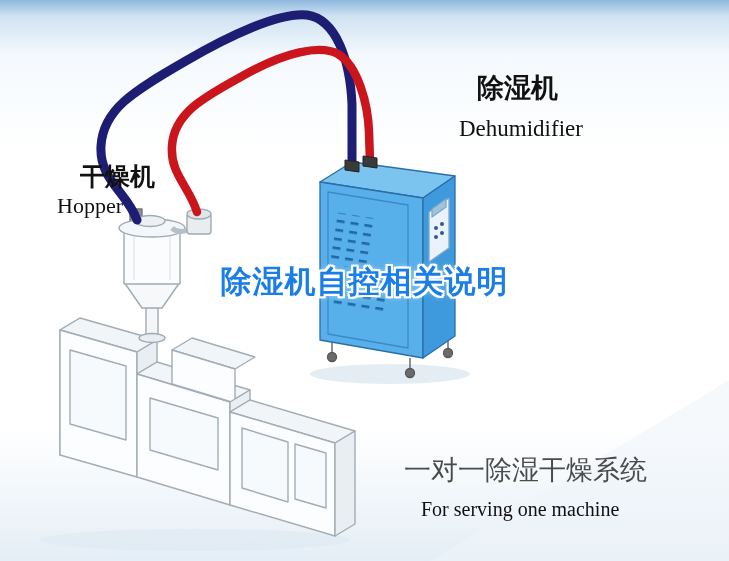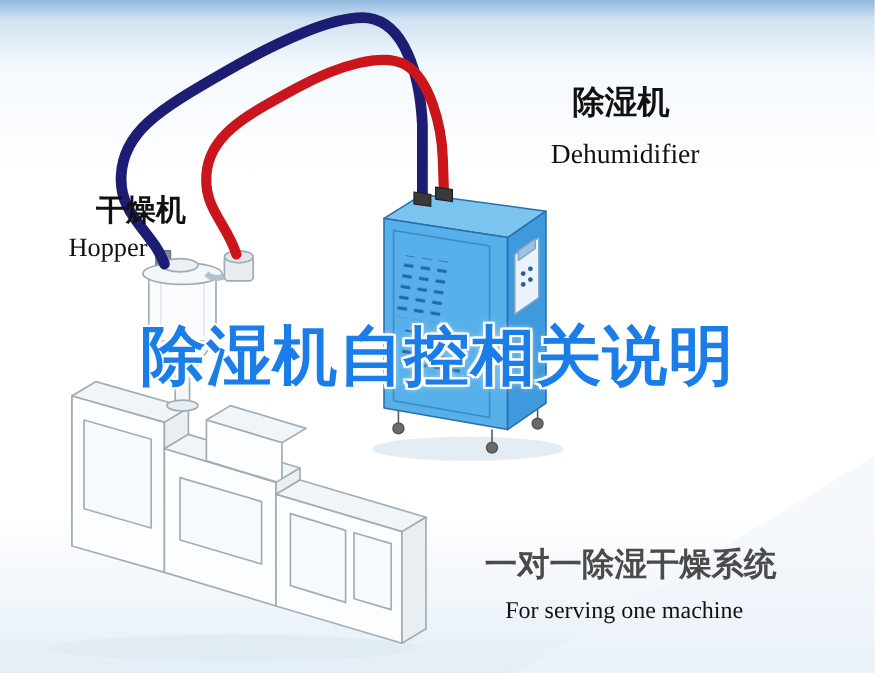--- a/index.html
+++ b/index.html
@@ -3,31 +3,31 @@
 <meta charset="utf-8">
 <style>
   html,body{margin:0;padding:0;background:#fff;}
   .stage{
     position:relative;width:729px;height:561px;overflow:hidden;
     background:linear-gradient(180deg,#8fb8de 0px,#cfe2f2 16px,#f4f9fd 55px,#ffffff 150px,#ffffff 430px,#e4eef6 561px);
     font-family:"Liberation Sans",sans-serif;
   }
   .stage svg{position:absolute;left:0;top:0;}
   .label{position:absolute;color:#111;white-space:nowrap;line-height:1.1;}
-  .cn{font-weight:bold;font-family:Liberation Mono, monospace;}
+  .cn{font-weight:bold;font-family:Liberation Serif, serif;}
   .serif{font-family:"Liberation Serif",serif;}
   .lbl-hopper-cn{left:52px;top:163px;font-size:25px;margin-left:28px;}
   .lbl-hopper-en{left:57px;top:194px;font-size:22px;text-align:center;}
   .lbl-dehum-cn{left:477px;top:74px;font-size:27px;}
   .lbl-dehum-en{left:459px;top:116px;font-size:23px;}
-  .lbl-sys-cn{left:404px;top:456px;font-size:27px;color:#4b4b4b;font-weight:bold;}
+  .lbl-sys-cn{left:404px;top:456px;font-size:27px;color:#4b4b4b;font-weight:normal;}
   .lbl-sys-en{left:421px;top:498px;font-size:20px;color:#111;}
   .title{
     position:absolute;top:261px;left:50%;transform:translateX(-50%);
-    font-size:54px;font-weight:bold;color:#1a7de8;letter-spacing:1px;white-space:nowrap;
+    font-size:31px;font-weight:bold;color:#1a7de8;letter-spacing:1px;white-space:nowrap;
     text-shadow:
       2px 0 0 #fff,-2px 0 0 #fff,0 2px 0 #fff,0 -2px 0 #fff,
       2px 2px 0 #fff,-2px -2px 0 #fff,2px -2px 0 #fff,-2px 2px 0 #fff,
       0 0 6px rgba(255,255,255,.95);
   }
 </style>
 </head>
 <body>
 
 <div class="stage">

